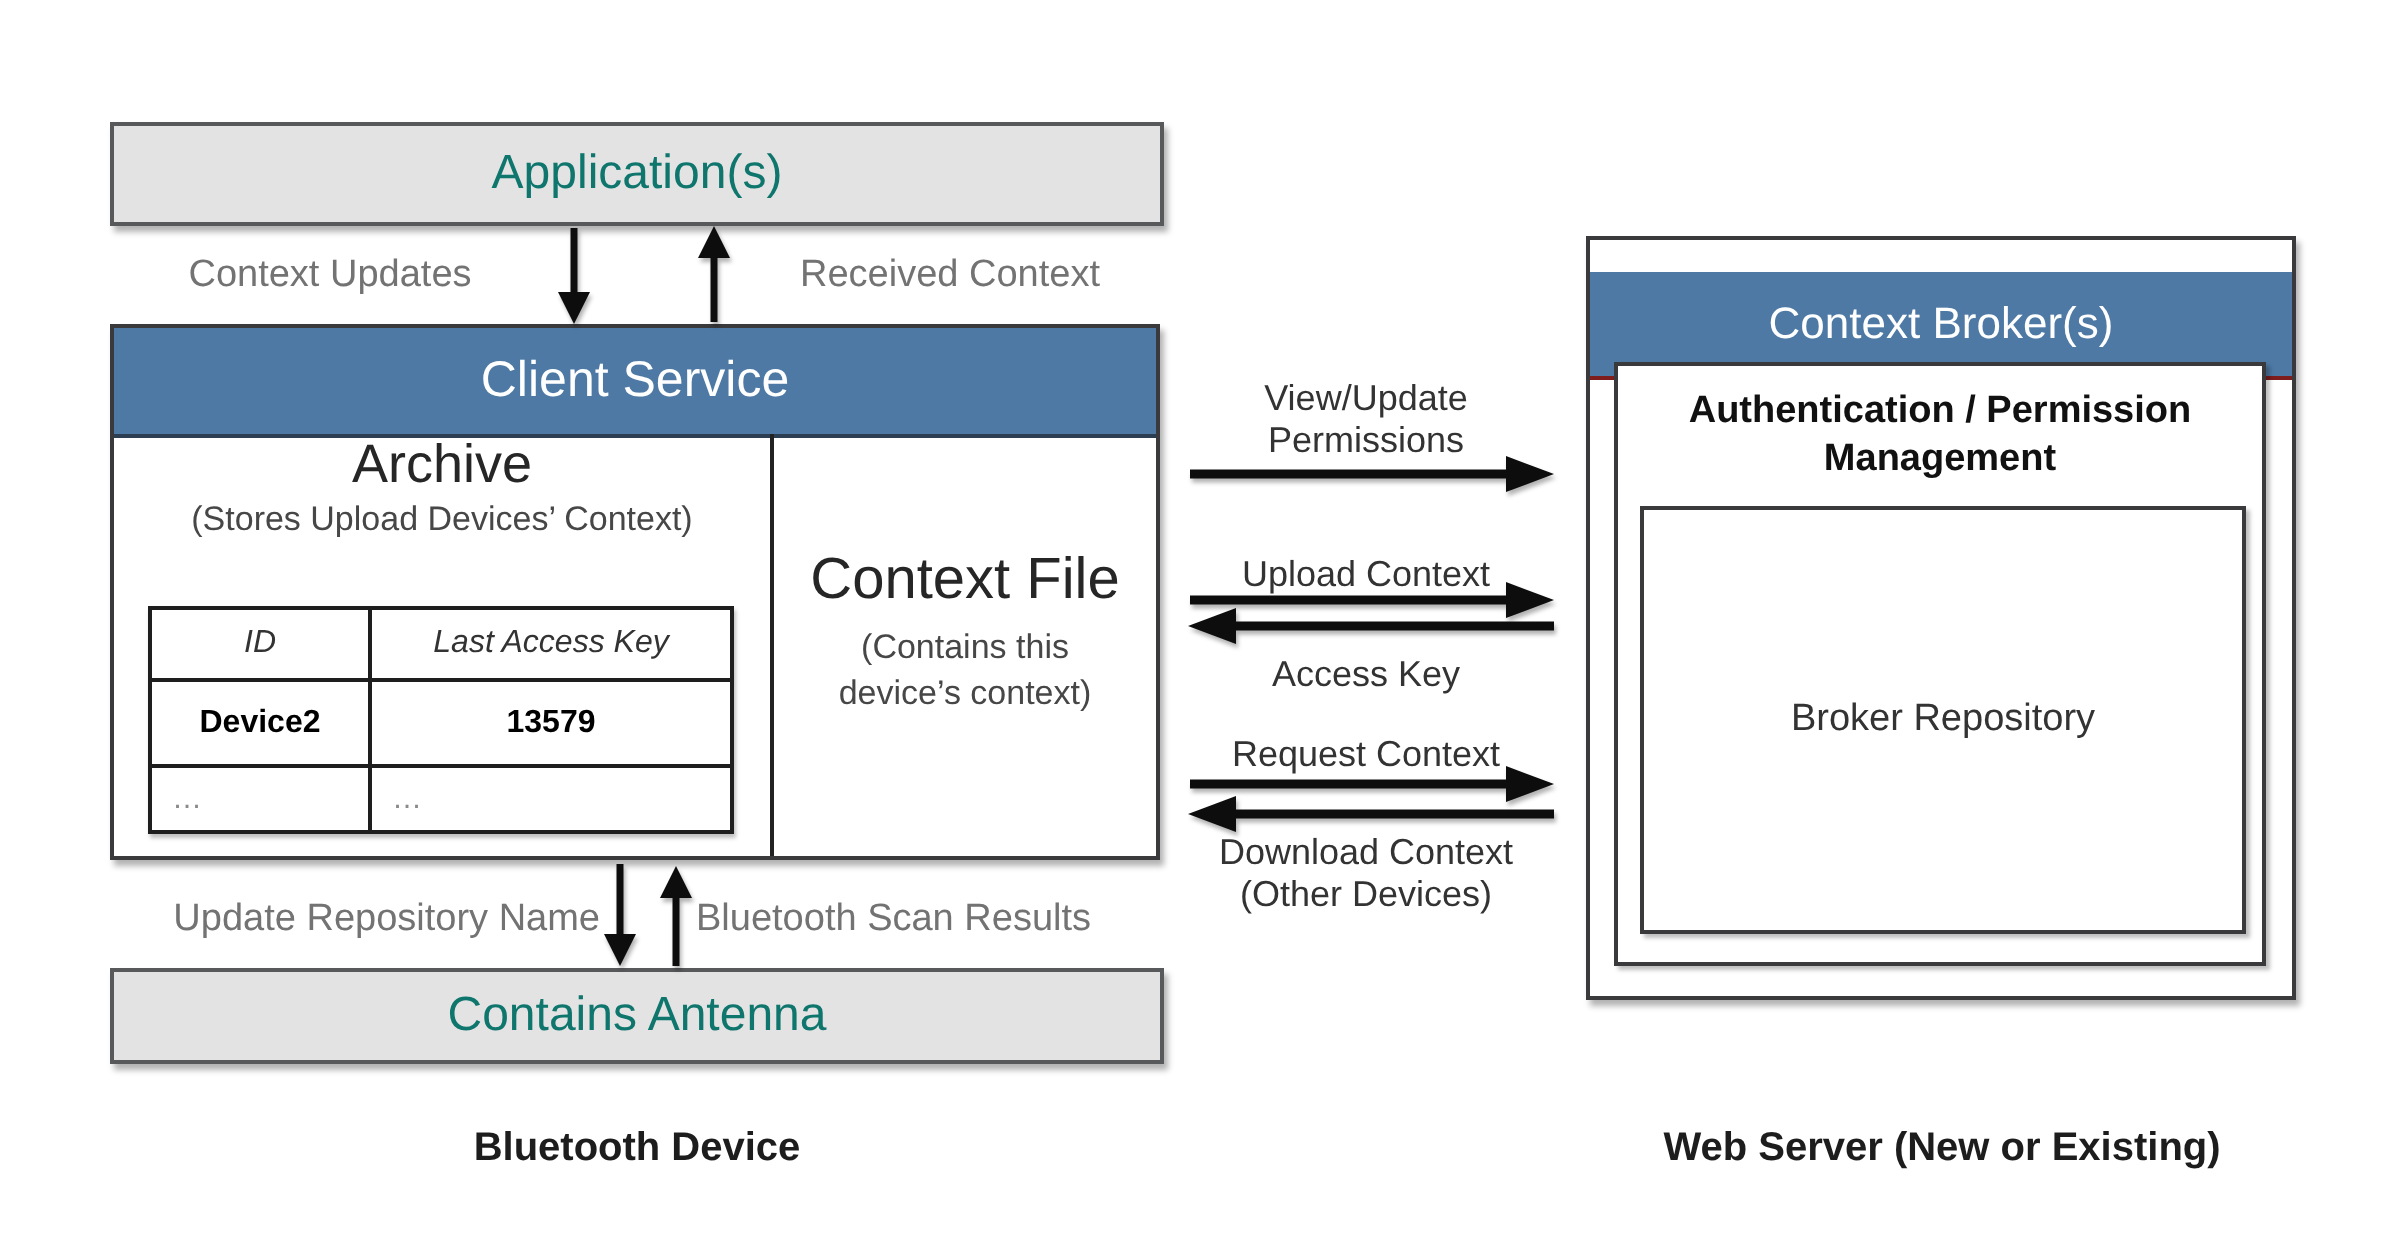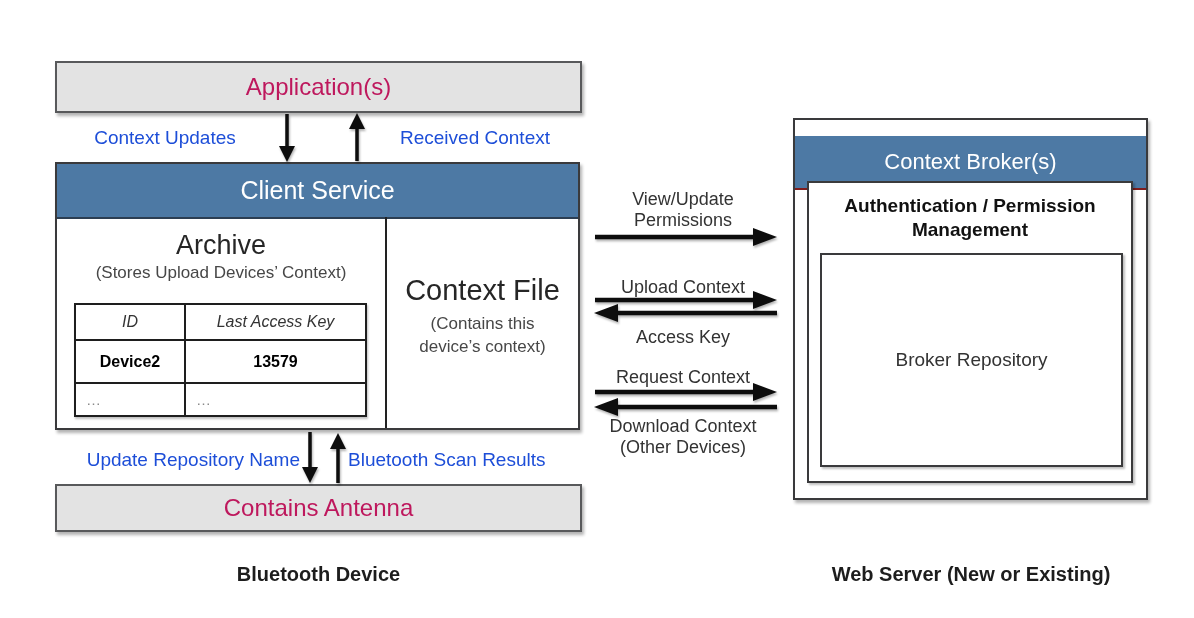--- a/index.html
+++ b/index.html
@@ -1,24 +1,24 @@
 <!DOCTYPE html>
 <html><head>
 <meta charset="utf-8">
 <style>
   html,body{margin:0;padding:0;background:#fff;}
   #canvas{position:relative;width:1194px;height:618px;background:#fff;overflow:hidden;
           font-family:"Liberation Sans",sans-serif;color:#2e2e2e;}
   .abs{position:absolute;box-sizing:border-box;}
   .grayBox{background:#e3e3e3;border:2px solid #58595b;box-shadow:2px 3px 3px rgba(0,0,0,.30);
-           display:flex;align-items:center;justify-content:center;font-size:24px;color:#be185d;}
+           display:flex;align-items:center;justify-content:center;font-size:24px;color:#0f766e;}
   .blueHead{background:#4d79a4;display:flex;align-items:center;justify-content:center;
             color:#fff;}
   .whiteBox{background:#fff;border:2px solid #3a3a3c;box-shadow:2px 3px 3px rgba(0,0,0,.30);}
-  .lbl{font-size:19px;color:#1d4ed8;line-height:22px;}
+  .lbl{font-size:19px;color:#737373;line-height:22px;}
   .midLbl{font-size:18px;color:#333;line-height:21px;text-align:center;width:196px;left:585px;}
   .caption{font-size:20px;font-weight:600;color:#1d1d1d;text-align:center;}
   .arrows{position:absolute;left:0;top:0;pointer-events:none;
           filter:drop-shadow(1px 2px 1px rgba(0,0,0,.30));}
   
   #client-body{position:absolute;left:0;top:53px;right:0;bottom:0;display:flex;}
   #archive-panel{width:328px;position:relative;text-align:center;}
   #contextfile-panel{flex:1;border-left:2px solid #222;text-align:center;padding-top:58px;}
   .bigTitle{font-size:27px;color:#262626;line-height:31px;}
   .subTitle{font-size:17px;color:#474747;line-height:23px;}
@@ -42,21 +42,21 @@
 
   <div class="abs lbl" style="left:60px;top:127px;width:210px;text-align:center;">Context Updates</div>
   <div class="abs lbl" style="left:375px;top:127px;width:200px;text-align:center;">Received Context</div>
 
   <div class="abs whiteBox" style="left:55px;top:162px;width:525px;height:268px;">
     <div class="blueHead" style="position:absolute;left:0;top:0;right:0;height:53px;border-bottom:2px solid #2c3e52;font-size:25px;">
       <span>Client Service</span>
     </div>
     <div id="client-body">
       <div id="archive-panel">
-        <div class="bigTitle" style="margin-top:13px;">Archive</div>
+        <div class="bigTitle" style="">Archive</div>
         <div class="subTitle">(Stores Upload Devices’ Context)</div>
         <table id="archive-table">
           <tbody>
               <tr>
             <td class="th-cell c1">ID</td>
             <td class="th-cell c2">Last Access Key</td>
           </tr>
           <tr>
             <td class="val-cell c1">Device2</td>
             <td class="val-cell c2">13579</td>

